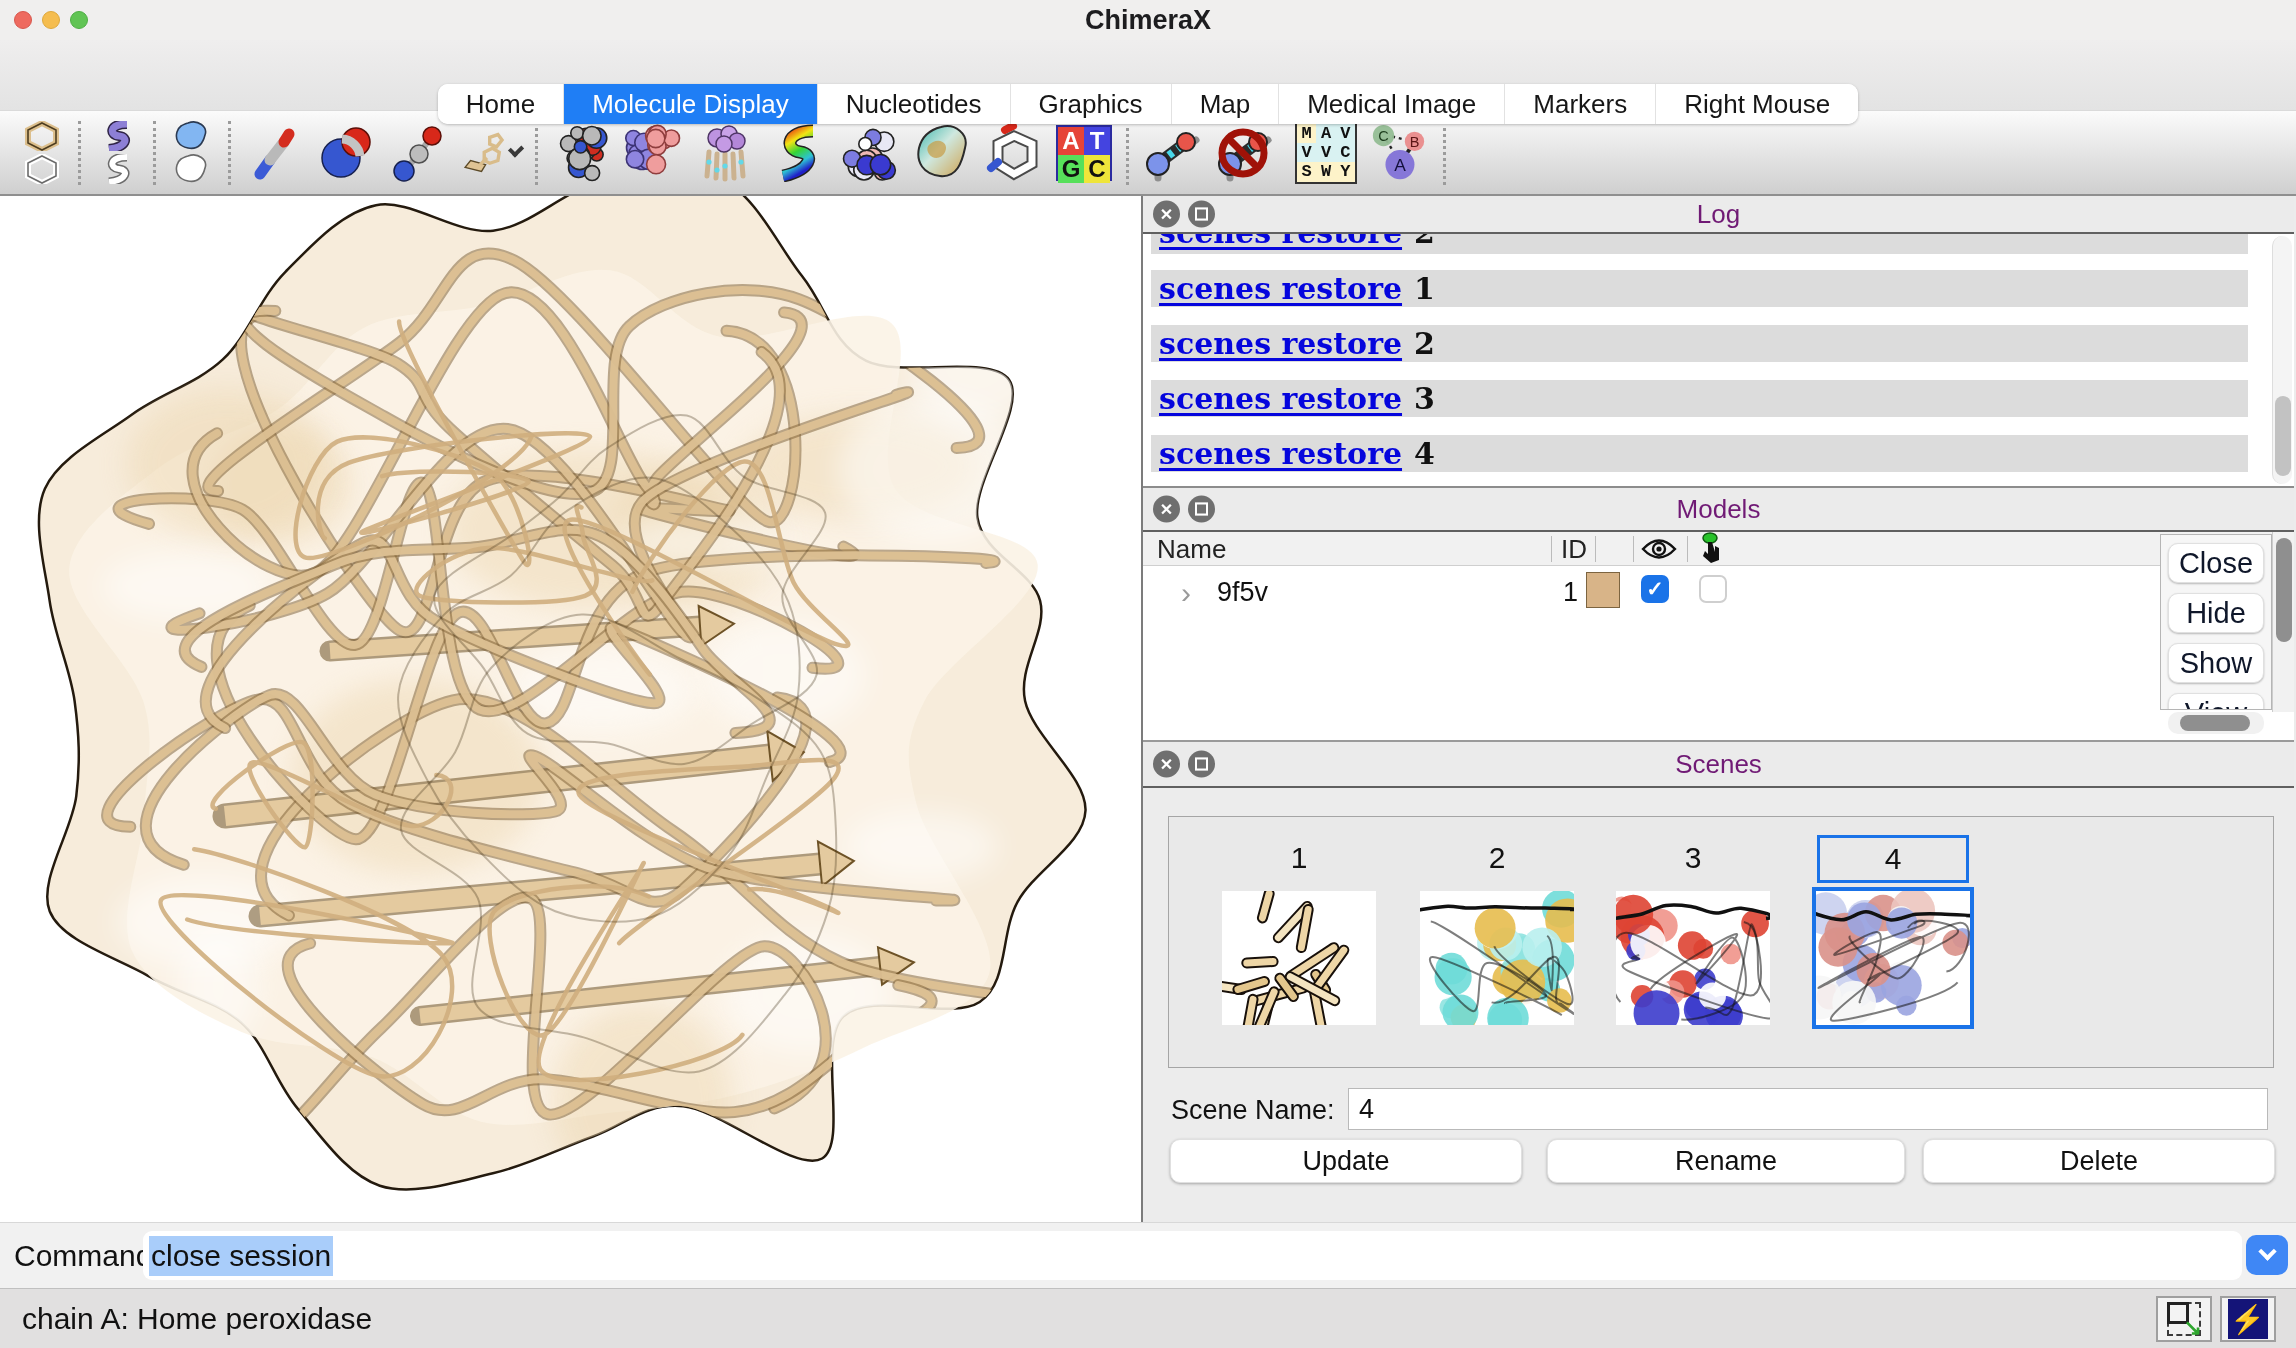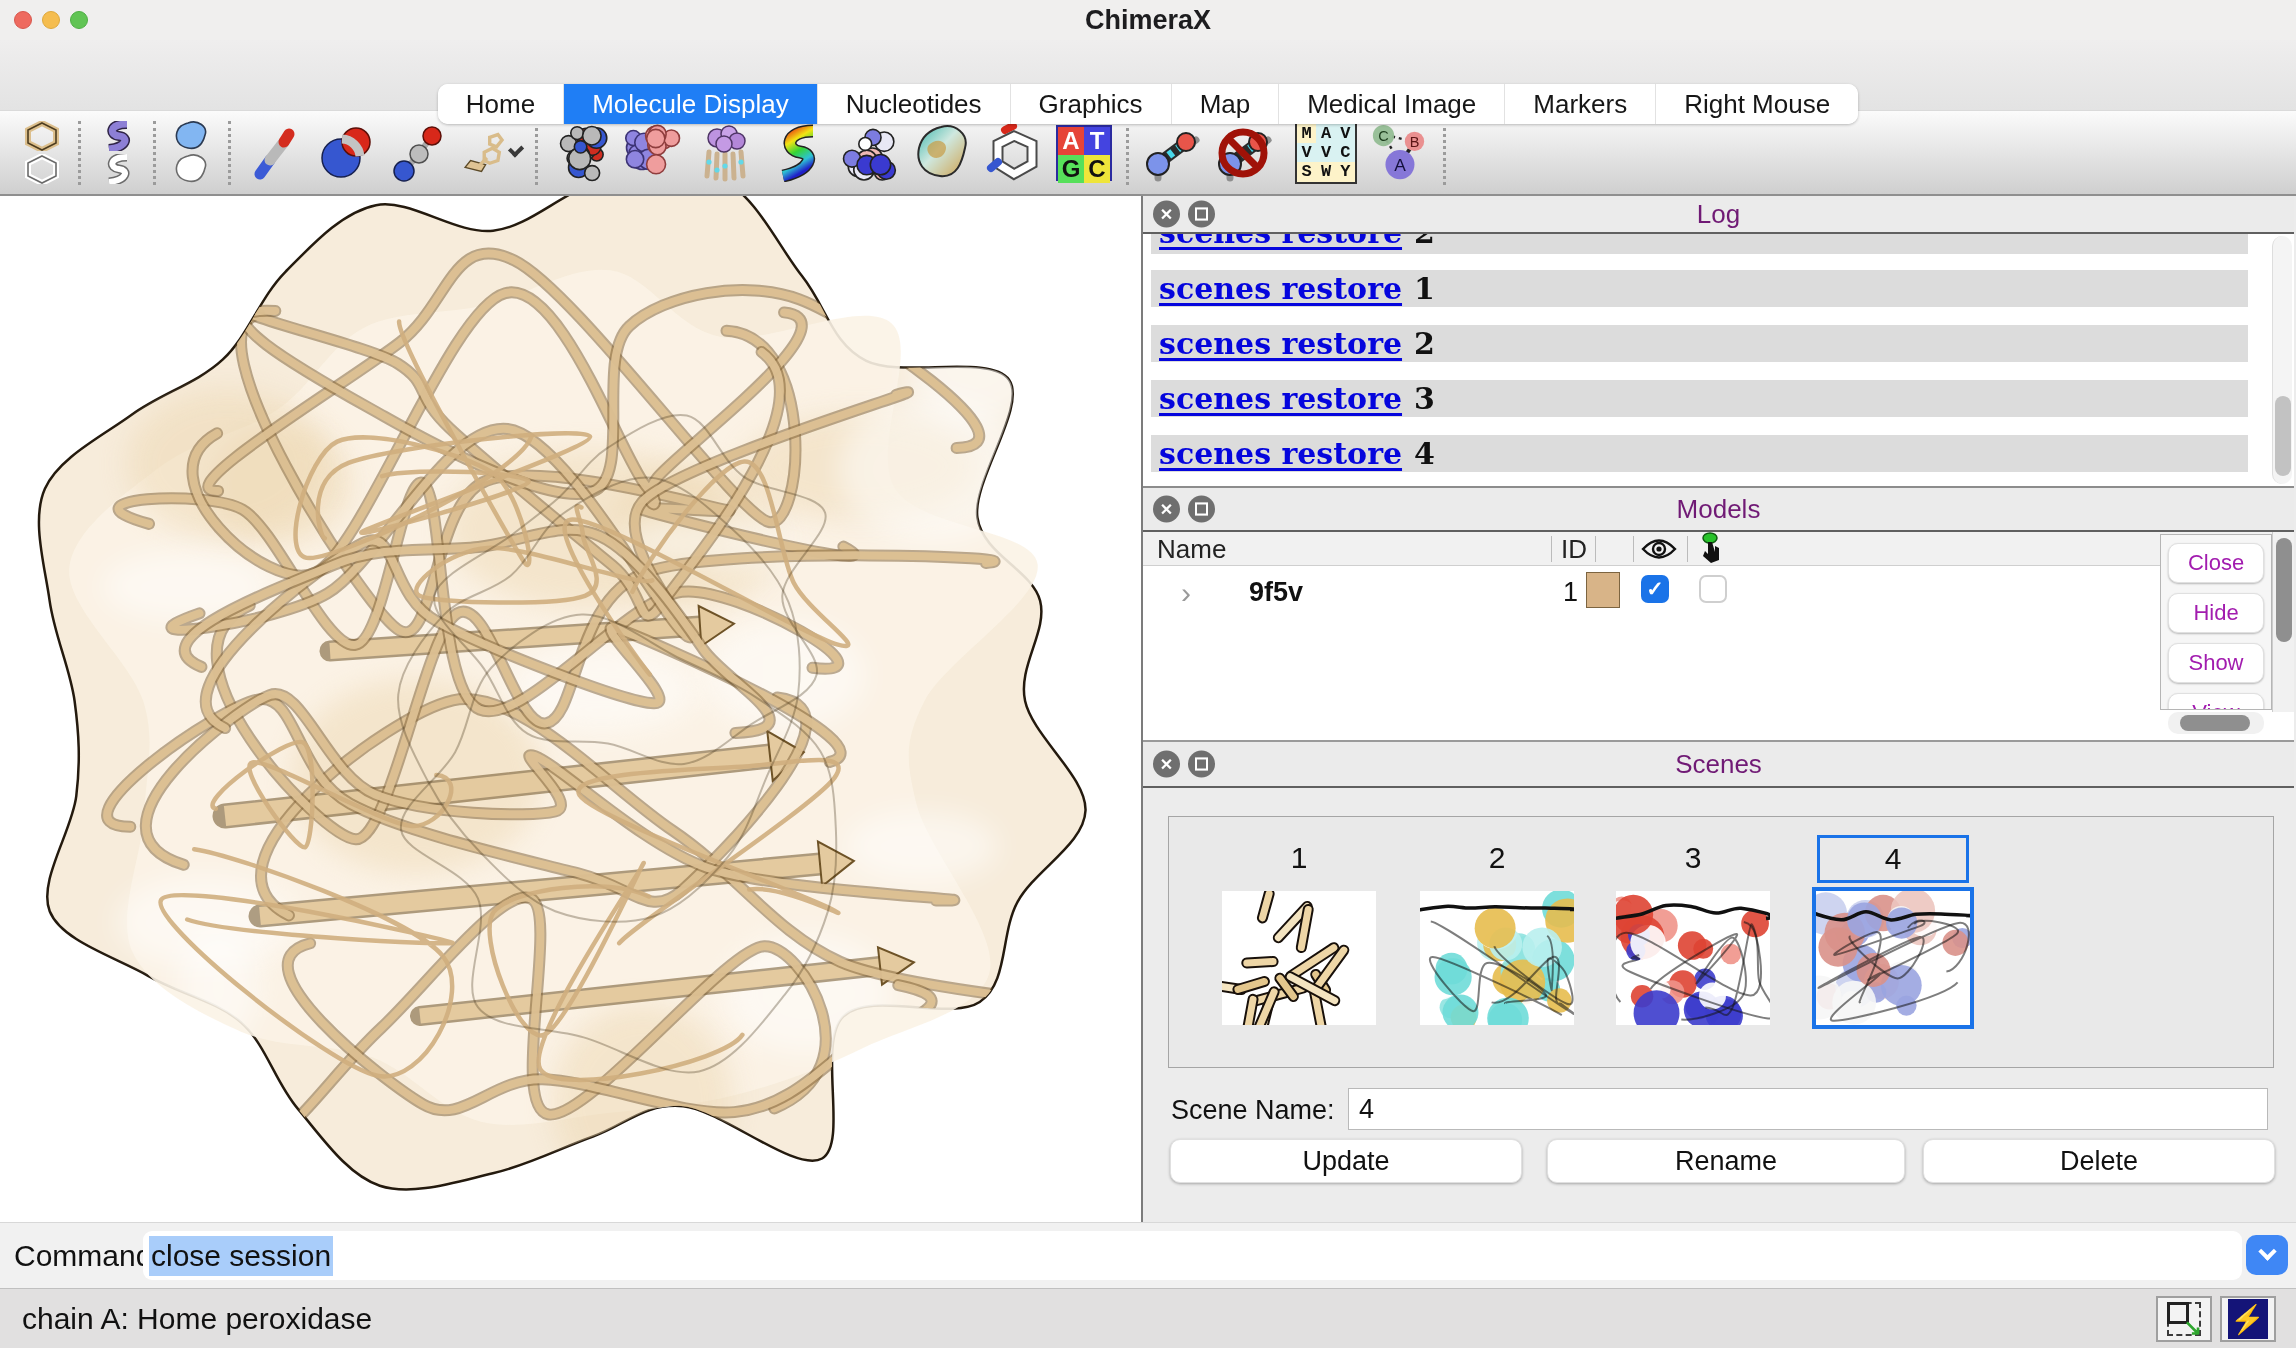--- a/index.html
+++ b/index.html
@@ -66,28 +66,28 @@
   .vthumb { position:absolute; left:2px; width:16px; border-radius:8px; background:#c2c2c2; }
 
   
   .models-header { top:292px; height:44px; }
   .models-body { position:absolute; top:336px; height:210px; left:0; width:100%; background:#fff; border-bottom:2px solid #9a9a9a; overflow:hidden; }
   .mtable-head { position:absolute; top:0; left:0; right:12px; height:34px; background:#f1f1f1; border-bottom:1px solid #cfcfcf; font-size:26px; color:#222; }
   .mcol-label { position:absolute; top:2px; }
   .mcol-div { position:absolute; top:4px; width:1px; height:26px; background:#bbb; }
   .mrow { position:absolute; top:40px; left:0; right:0; height:44px; font-size:27px; color:#111; }
   .disc { position:absolute; left:38px; top:4px; color:#9a9a9a; font-size:30px; }
-  .mname { position:absolute; left:74px; top:5px; font-weight:bold;margin-left:32px; }
+  .mname { position:absolute; left:74px; top:5px; font-weight:normal; }
   .mid { position:absolute; left:420px; top:5px; }
   .swatch { position:absolute; left:443px; top:0px; width:34px; height:36px; border:1px solid #7c6440; }
   .cbx { position:absolute; width:28px; height:28px; border-radius:7px; top:3px; }
   .cbx.checked { background:#1a73e8; color:#fff; display:flex; align-items:center; justify-content:center; font-size:21px; font-weight:bold; }
   .cbx.empty { background:#fff; border:2px solid #cfcfcf; }
   .mbtn-panel { position:absolute; right:22px; top:2px; width:112px; height:176px; background:#f6f6f6; border:1px solid #b5b5b5; overflow:hidden; padding-top:8px; }
-  .mbtn { display:block; width:96px; height:40px; margin:0 auto 10px auto; background:#fff; border:1px solid #e0e0e0; border-radius:10px; box-shadow:0 1px 2px rgba(0,0,0,.25); font-size:22px; color:#a21caf; display:flex; align-items:center; justify-content:center; }
+  .mbtn { display:block; width:96px; height:40px; margin:0 auto 10px auto; background:#fff; border:1px solid #e0e0e0; border-radius:10px; box-shadow:0 1px 2px rgba(0,0,0,.25); font-size:29px; color:#0f172a; display:flex; align-items:center; justify-content:center; }
   .mhscroll { position:absolute; right:30px; bottom:6px; width:96px; height:22px; background:#f1f1f1; border-radius:10px; }
   .mhthumb { position:absolute; left:12px; top:3px; width:70px; height:16px; border-radius:8px; background:#8f8f8f; }
   .models-vscroll { position:absolute; right:0; top:0; bottom:28px; width:22px; background:#f1f1f1; border-left:1px solid #ccc; }
   .models-vthumb { position:absolute; left:3px; top:6px; width:16px; height:104px; border-radius:8px; background:#8f8f8f; }
 
   
   .scenes-header { top:546px; height:46px; }
   .scenes-body { position:absolute; top:592px; bottom:0; left:0; width:100%; background:#ececec; }
   .scene-box { position:absolute; left:25px; top:28px; width:1106px; height:252px; background:#e9e9e9; border:1px solid #a5a5a5; }
   .scene-cell { position:absolute; top:0; width:200px; height:100%; }

